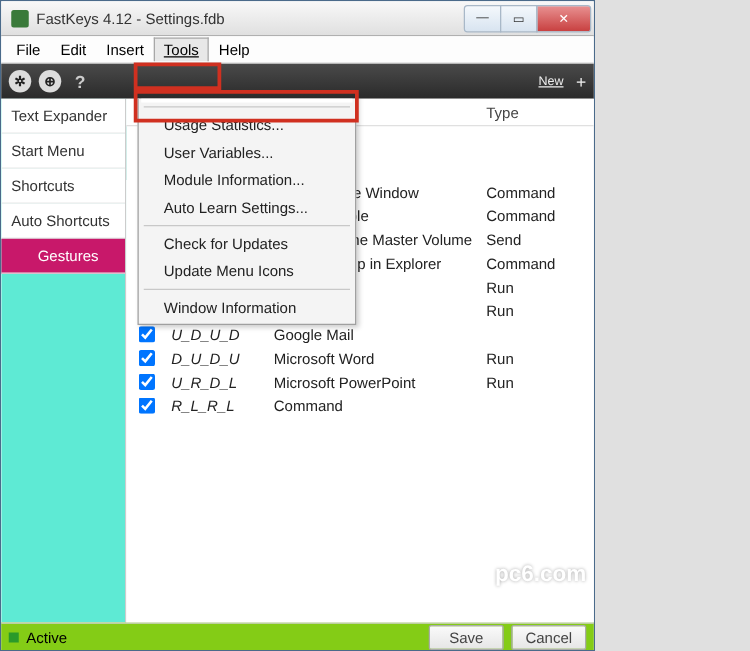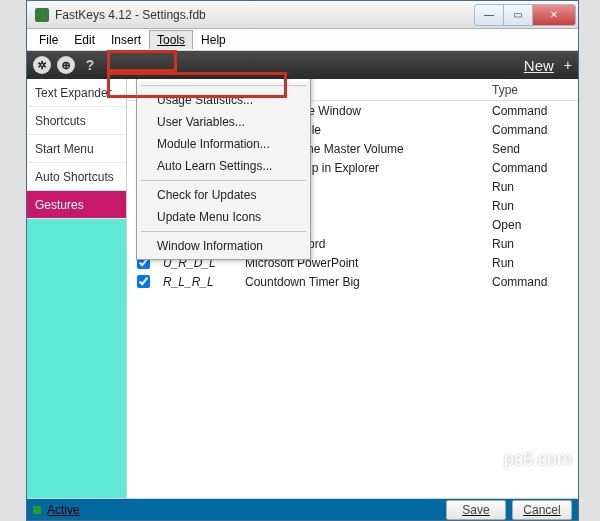--- a/index.html
+++ b/index.html
@@ -1,72 +1,72 @@
 <!DOCTYPE html>
 <html><head>
 <meta charset="utf-8">
 <style>
 * { box-sizing: border-box; margin: 0; padding: 0; font-family: "Segoe UI", Tahoma, sans-serif; font-size: 12px; }
 body { background: #e0e0e0; width: 600px; height: 521px; overflow: hidden; }
 
-.window { width: 553px; height: 521px; background: #fff; border: 1px solid #4a6a8a; display: flex; flex-direction: column; margin-left: 26px; }
+.window { width: 476px; height: 521px; background: #fff; border: 1px solid #4a6a8a; display: flex; flex-direction: column; }
 
 .titlebar { height: 28px; background: linear-gradient(to bottom, #f8f8f8, #e0e0e0); display: flex; align-items: center; padding-left: 8px; border-bottom: 1px solid #b0b0b0; }
 .titlebar .title { flex: 1; font-size: 12px; color: #333; }
 .winbtns { display: flex; align-items: stretch; height: 22px; margin-right: 2px; }
 .winbtn { width: 30px; display: flex; align-items: center; justify-content: center; border: 1px solid #a8b8c8; background: linear-gradient(to bottom, #f4f8fc, #d8e4f0); margin-left: -1px; font-size: 10px; color: #333; }
 .winbtn.close { background: linear-gradient(to bottom, #e89090, #c84040); color: #fff; width: 44px; border-top-right-radius: 3px; border-bottom-right-radius: 3px; }
 .winbtn.min { border-top-left-radius: 3px; border-bottom-left-radius: 3px; }
 
 .menubar { height: 22px; background: #fdfdfd; border-bottom: 1px solid #d0d0d0; display: flex; align-items: center; padding-left: 4px; }
 .menubar .menuitem { padding: 3px 8px; cursor: default; }
 .menubar .menuitem.open { background: #e8e8e8; border: 1px solid #a8a8a8; border-bottom: none; padding: 2px 7px; text-decoration: underline; }
 
 .toolbar { height: 28px; background: linear-gradient(to bottom, #4a4a4a, #2a2a2a); display: flex; align-items: center; padding: 0 6px; color: #ccc; }
 .toolbar .ticon { width: 18px; height: 18px; margin-right: 6px; display: flex; align-items: center; justify-content: center; color: #222; background: #ddd; border-radius: 50%; font-size: 11px; font-weight: bold; }
 .toolbar .ticon.flat { background: none; color: #ccc; font-size: 14px; }
 .toolbar .spacer { flex: 1; }
-.toolbar .newbtn { color: #eee; font-size: 15px; padding: 0 4px; text-decoration: underline; }
+.toolbar .newbtn { color: #eee; font-size: 10px; padding: 0 4px; text-decoration: underline; }
 .toolbar .plus { color: #eee; margin-left: 6px; font-size: 14px; }
 
 .body { flex: 1; display: flex; background: #fff; overflow: hidden; }
 
 .sidebar { width: 100px; border-right: 1px solid #ccc; background: #5eead4; }
 .side-item { height: 28px; display: flex; align-items: center; padding-left: 8px; font-size: 12px; color: #333; background: #fff; border-bottom: 1px solid #e8e8e8; }
-.side-item.active { background: #c8186a; color: #fff; }
-
-.main { flex: 1; position: relative; display: flex; flex-direction: column; }
+.side-item.active { background: #c8186a; color: #fff; justify-content: center; }
+
+.main { flex: 1; position: relative; display: flex; flex-direction: column; gap: 43px; }
 .listhead { height: 22px; display: flex; background: #fff; border-bottom: 1px solid #e0e0e0; color: #444; align-items: center; }
 .col-chk { width: 32px; text-align: center; }
 .col-name { width: 82px; padding-left: 4px; font-style: italic; }
 .col-desc { flex: 1; padding-left: 4px; }
 .col-type { width: 90px; padding-left: 4px; }
 
 .rows { flex: 1; overflow: auto; background: #fff; }
 .row { height: 19px; display: flex; align-items: center; color: #222; }
 .row input[type=checkbox] { margin: 0 auto; display: block; }
 .row .c { overflow: hidden; white-space: nowrap; }
 
 .dropdown { position: absolute; left: 0; top: 0; width: 175px; background: #f4f4f4; border: 1px solid #a0a0a0; box-shadow: 2px 2px 4px rgba(0,0,0,0.2); z-index: 20; padding: 2px; }
 .dropdown .dditem { padding: 4px 18px; font-size: 12px; color: #222; white-space: nowrap; }
 .dropdown .ddsep { height: 1px; background: #c8c8c8; margin: 3px 2px; }
 .dropdown .dditem.hi { background: #fff; }
 
 .highlight-box { position: absolute; border: 3px solid #d03020; pointer-events: none; z-index: 30; }
 .hb1 { left: 107px; top: 50px; width: 70px; height: 22px; }
 .hb2 { left: 107px; top: 72px; width: 180px; height: 26px; }
 
-.statusbar { height: 22px; background: #0369a1; border-top: 1px solid #d0d0d0; display: flex; align-items: center; padding: 0 6px; text-decoration: underline; }
+.statusbar { height: 22px; background: #84cc16; border-top: 1px solid #d0d0d0; display: flex; align-items: center; padding: 0 6px; }
 .statusbar .dot { width: 8px; height: 8px; background: #2a9a2a; margin-right: 6px; }
 .statusbar .spacer { flex: 1; }
 .statusbar button { height: 20px; width: 60px; margin-left: 6px; background: linear-gradient(#fafafa,#e6e6e6); border: 1px solid #aaa; border-radius: 2px; font-size: 12px; color: #444; }
 
 .app-icon { width: 14px; height: 14px; background: #3a7a3a; margin-right: 6px; border-radius: 2px; }
 
-.watermark { position: absolute; right: 6px; bottom: 28px; font-size: 18px; color: #fff; opacity: 0.35; font-weight: normal; pointer-events: none; text-shadow: 0 0 3px #000; }
+.watermark { position: absolute; right: 6px; bottom: 28px; font-size: 18px; color: #fff; opacity: 0.35; font-weight: bold; pointer-events: none; text-shadow: 0 0 3px #000; }
 </style>
 </head>
 <body>
 
 <div class="window">
 
   <div class="titlebar">
     <div class="app-icon"></div>
     <div class="title">FastKeys 4.12  -  Settings.fdb</div>
     <div class="winbtns">
@@ -92,24 +92,24 @@
     <div class="newbtn">New</div>
     <div class="plus">+</div>
   </div>
 
   <div class="body">
     <div class="sidebar">
       <div class="side-item">
           <span>Text Expander</span>
         </div>
       <div class="side-item">
+          <span>Start Menu</span>
+        </div>
+      <div class="side-item">
           <span>Shortcuts</span>
-        </div>
-      <div class="side-item">
-          <span>Start Menu</span>
         </div>
       <div class="side-item">
           <span>Auto Shortcuts</span>
         </div>
       <div class="side-item active">
           <span>Gestures</span>
         </div>
     </div>
 
     <div class="main">
@@ -167,21 +167,20 @@
             <div class="col-name c"></div>
             <div class="col-desc c">culator</div>
             <div class="col-type c">Run</div>
           </div>
           <div class="row">
             <div class="col-chk c">
               <input type="checkbox" checked="" style="">
             </div>
             <div class="col-name c">U_D_U_D</div>
             <div class="col-desc c">Google Mail</div>
-            <div class="col-type c">Open</div>
           </div>
           <div class="row">
             <div class="col-chk c">
               <input type="checkbox" checked="" style="">
             </div>
             <div class="col-name c">D_U_D_U</div>
             <div class="col-desc c">Microsoft Word</div>
             <div class="col-type c">Run</div>
           </div>
           <div class="row">
@@ -190,21 +189,20 @@
             </div>
             <div class="col-name c">U_R_D_L</div>
             <div class="col-desc c">Microsoft PowerPoint</div>
             <div class="col-type c">Run</div>
           </div>
           <div class="row">
             <div class="col-chk c">
               <input type="checkbox" checked="" style="">
             </div>
             <div class="col-name c">R_L_R_L</div>
-            <div class="col-desc c">Countdown Timer Big</div>
             <div class="col-type c">Command</div>
           </div>
         </div>
 
       <div class="dropdown" style="left:9px; top:-22px;">
         <div class="dditem hi">Preferences...</div>
         <div class="ddsep"></div>
         <div class="dditem">Usage Statistics...</div>
         <div class="dditem">User Variables...</div>
         <div class="dditem">Module Information...</div>

